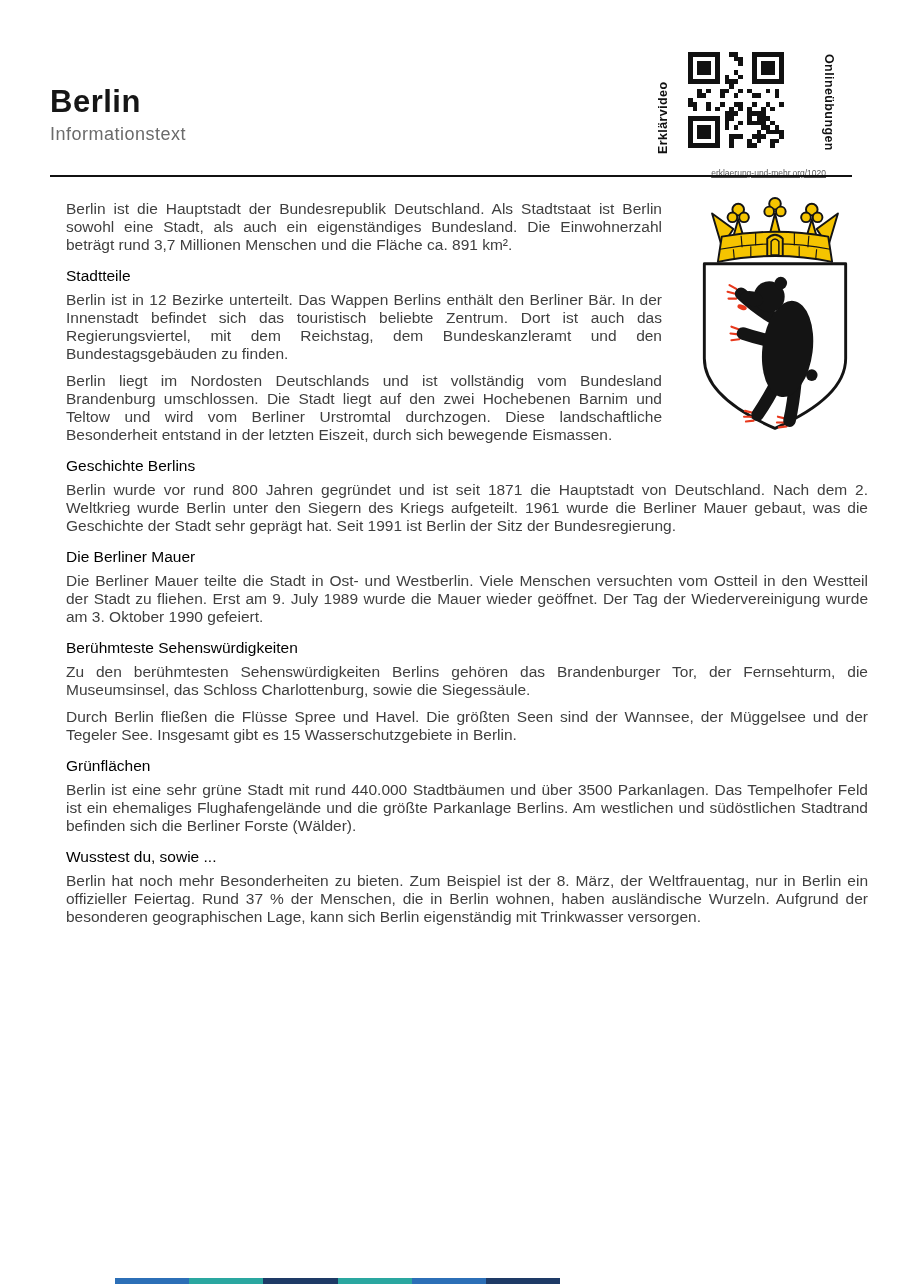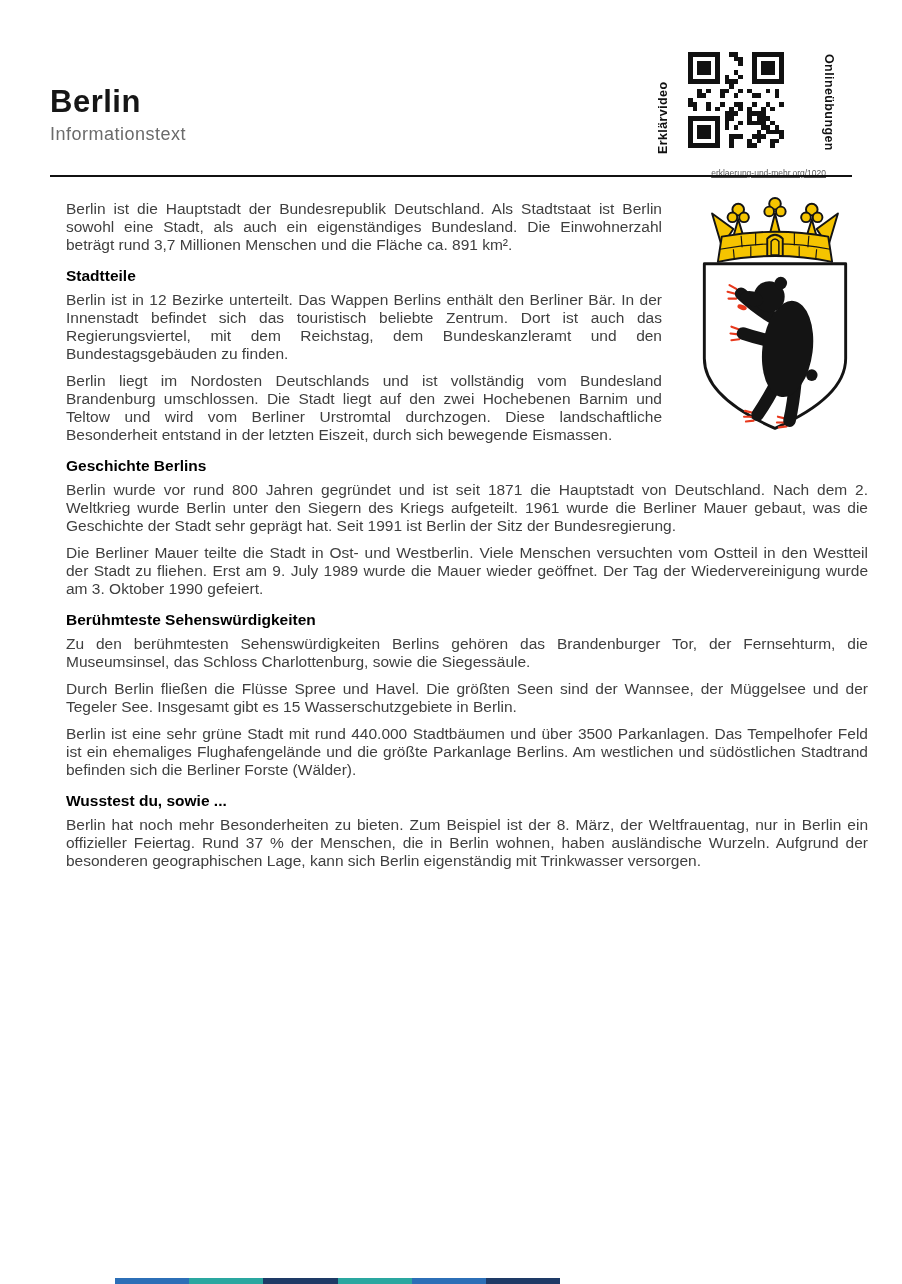--- a/index.html
+++ b/index.html
@@ -47,21 +47,21 @@
     color: #3f3f3f; font-size: 15.5px; line-height: 18px;
     text-align: justify;
     margin-left: 16px;
   }
   .crest {
     float: right; width: 186px; height: 242px;
     margin-left: 20px; margin-bottom: 6px; margin-top: -4px;
   }
   .crest svg { width: 100%; height: 100%; }
   h3.sec-head {
-    font-size: 15.5px; font-weight: bold; color: #000;
+    font-size: 15.5px; font-weight: normal; color: #000;
     margin-top: 13px; margin-bottom: 6px; text-align: left;
   }
   p.sec-body { margin-bottom: 9px; }
 
   
   .footer-bar {
     position: absolute; left: 115px; bottom: 0; width: 445px; height: 6px;
     display: flex;
   }
   .footer-bar .seg { flex: 1 1 auto; height: 100%; }
@@ -193,27 +193,29 @@
     <p class="sec-body">Berlin ist die Hauptstadt der Bundesrepublik Deutschland. Als Stadtstaat ist Berlin sowohl eine Stadt, als auch ein eigenständiges Bundesland. Die Einwohnerzahl beträgt rund 3,7 Millionen Menschen und die Fläche ca. 891 km².</p>
 
     <h3 class="sec-head">Stadtteile</h3>
     <p class="sec-body">Berlin ist in 12 Bezirke unterteilt. Das Wappen Berlins enthält den Berliner Bär. In der Innenstadt befindet sich das touristisch beliebte Zentrum. Dort ist auch das Regierungsviertel, mit dem Reichstag, dem Bundeskanzleramt und den Bundestagsgebäuden zu finden.</p>
 
     <p class="sec-body">Berlin liegt im Nordosten Deutschlands und ist vollständig vom Bundesland Brandenburg umschlossen. Die Stadt liegt auf den zwei Hochebenen Barnim und Teltow und wird vom Berliner Urstromtal durchzogen. Diese landschaftliche Besonderheit entstand in der letzten Eiszeit, durch sich bewegende Eismassen.</p>
 
     <h3 class="sec-head">Geschichte Berlins</h3>
     <p class="sec-body">Berlin wurde vor rund 800 Jahren gegründet und ist seit 1871 die Hauptstadt von Deutschland. Nach dem 2. Weltkrieg wurde Berlin unter den Siegern des Kriegs aufgeteilt. 1961 wurde die Berliner Mauer gebaut, was die Geschichte der Stadt sehr geprägt hat. Seit 1991 ist Berlin der Sitz der Bundesregierung.</p>
 
+    <h3 class="sec-head">Die Berliner Mauer</h3>
     <p class="sec-body">Die Berliner Mauer teilte die Stadt in Ost- und Westberlin. Viele Menschen versuchten vom Ostteil in den Westteil der Stadt zu fliehen. Erst am 9. July 1989 wurde die Mauer wieder geöffnet. Der Tag der Wiedervereinigung wurde am 3. Oktober 1990 gefeiert.</p>
 
     <h3 class="sec-head">Berühmteste Sehenswürdigkeiten</h3>
     <p class="sec-body">Zu den berühmtesten Sehenswürdigkeiten Berlins gehören das Brandenburger Tor, der Fernsehturm, die Museumsinsel, das Schloss Charlottenburg, sowie die Siegessäule.</p>
 
     <p class="sec-body">Durch Berlin fließen die Flüsse Spree und Havel. Die größten Seen sind der Wannsee, der Müggelsee und der Tegeler See. Insgesamt gibt es 15 Wasserschutzgebiete in Berlin.</p>
 
+    <h3 class="sec-head">Grünflächen</h3>
     <p class="sec-body">Berlin ist eine sehr grüne Stadt mit rund 440.000 Stadtbäumen und über 3500 Parkanlagen. Das Tempelhofer Feld ist ein ehemaliges Flughafengelände und die größte Parkanlage Berlins. Am westlichen und südöstlichen Stadtrand befinden sich die Berliner Forste (Wälder).</p>
 
     <h3 class="sec-head">Wusstest du, sowie ...</h3>
     <p class="sec-body">Berlin hat noch mehr Besonderheiten zu bieten. Zum Beispiel ist der 8. März, der Weltfrauentag, nur in Berlin ein offizieller Feiertag. Rund 37 % der Menschen, die in Berlin wohnen, haben ausländische Wurzeln. Aufgrund der besonderen geographischen Lage, kann sich Berlin eigenständig mit Trinkwasser versorgen.</p>
   </div>
 
   <div class="footer-bar">
     <div class="seg" style="background: rgb(44, 111, 183);"></div>
     <div class="seg" style="background: rgb(42, 167, 160);"></div>
     <div class="seg" style="background: rgb(30, 58, 102);"></div>

